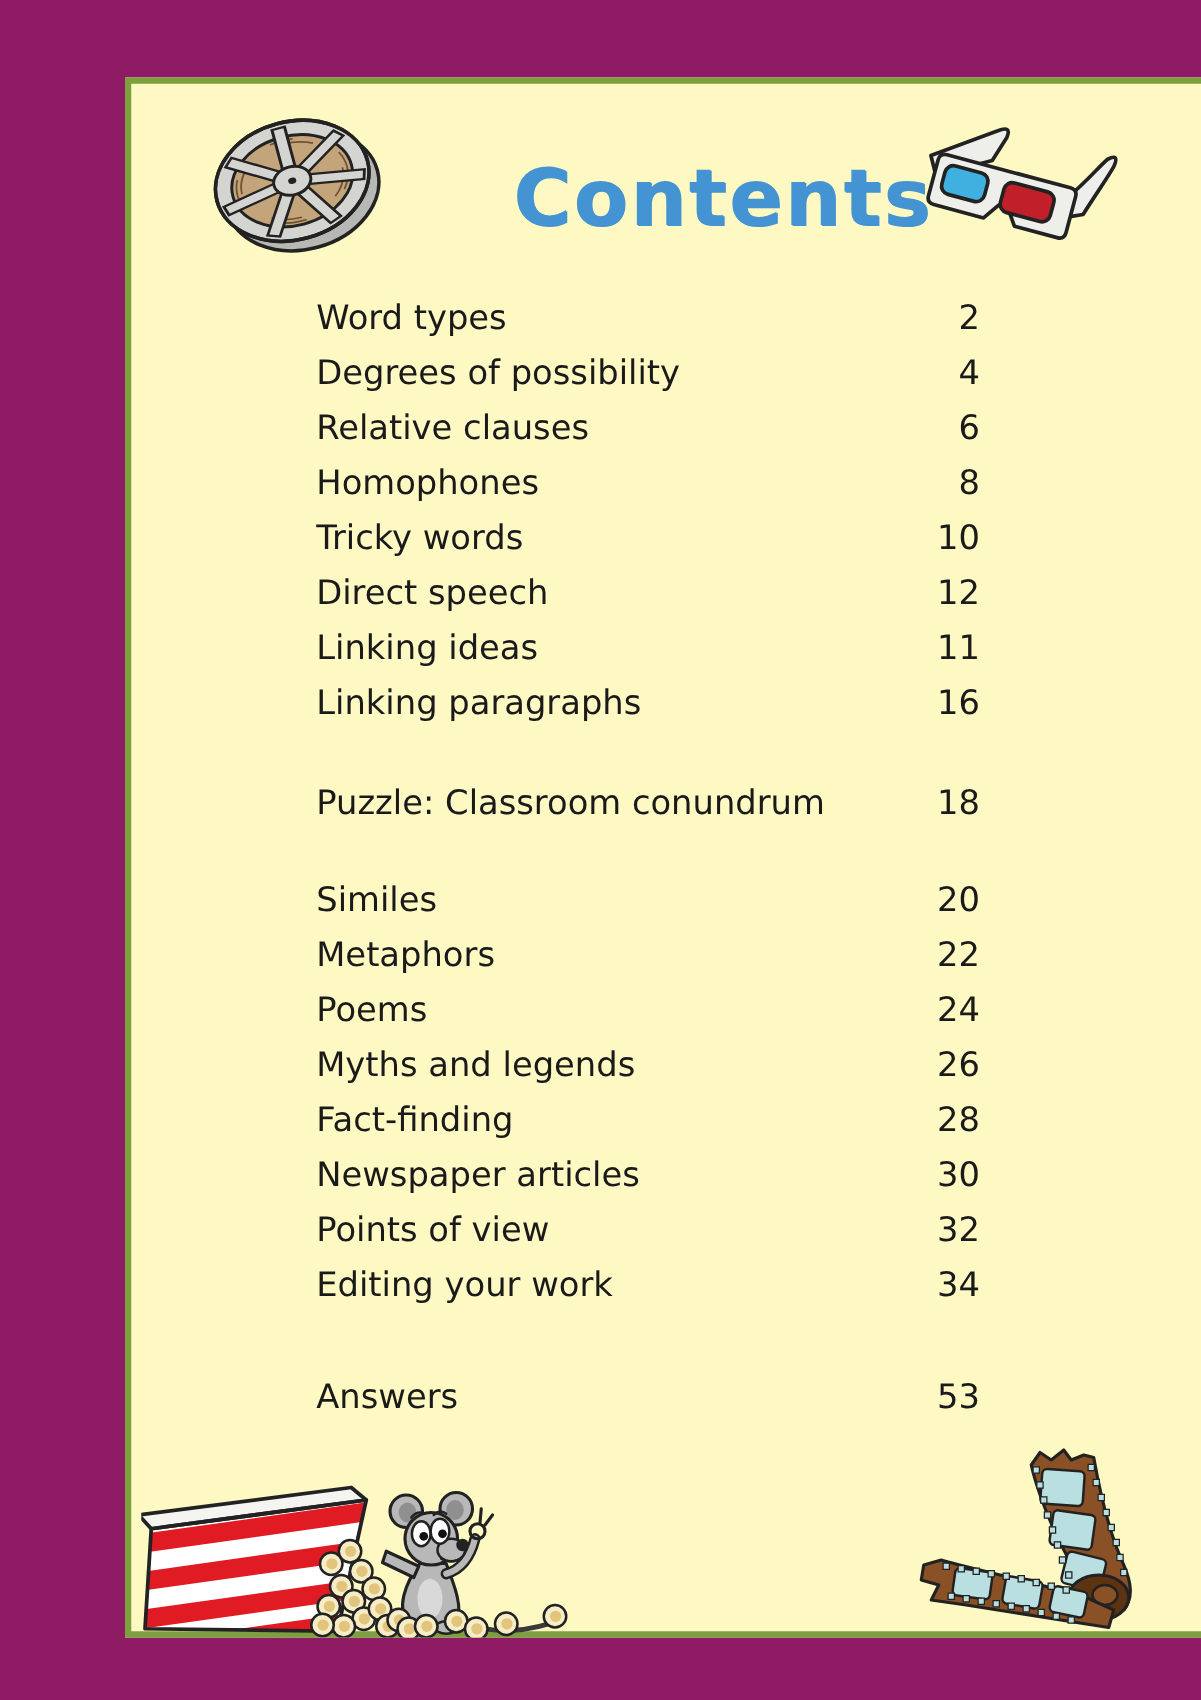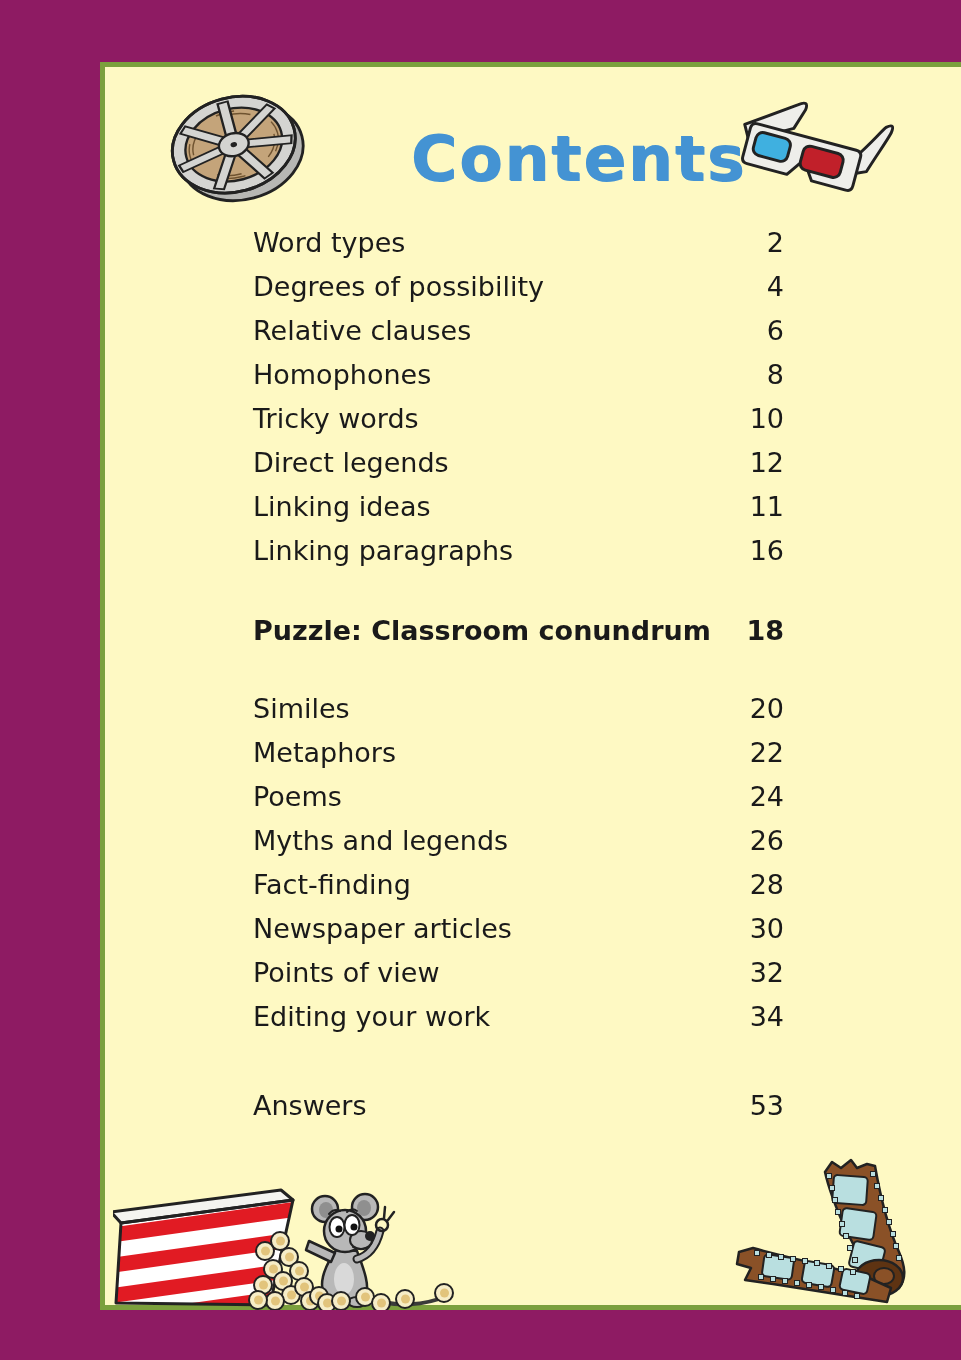--- a/index.html
+++ b/index.html
@@ -13,27 +13,27 @@
     box-sizing:border-box;background:#fef9c3;
     border:5px solid var(--inner-border,#7ba03d);
     margin-left:28px;
   }
   .title{
     position:absolute;left:0;right:0;top:52px;text-align:center;
     font-size:63px;line-height:80px;font-weight:bold;letter-spacing:2px;
     color:var(--title,#4493d3);
     text-shadow:1px 1px 0 var(--title,#4493d3);
   }
-  .toc{position:absolute;left:148px;top:153px;width:531px;}
+  .toc{position:absolute;left:148px;top:165px;width:531px;}
   .row{
     height:44px;display:flex;justify-content:space-between;align-items:center;
     font-size:27px;color:var(--text,#1a1a1a);
   }
   .row .num{text-align:right;}
-  .gap-a{margin-top:36px;font-weight:bold;}
+  .gap-a{margin-top:36px;}
   .gap-b{margin-top:34px;}
   .gap-c{margin-top:45px;justify-content:space-between;}
   .illus{position:absolute;}
   .illus svg{display:block;}
   #reel{left:60px;top:22px;}
   #glasses{left:620px;top:28px;}
   #popcorn{left:8px;bottom:-5px;}
   #filmstrip{left:624px;bottom:-5px;}
 </style>
 </head>
@@ -96,21 +96,21 @@
       </div>
     <div class="row">
         <span>Homophones</span>
         <span class="num">8</span>
       </div>
     <div class="row">
         <span>Tricky words</span>
         <span class="num">10</span>
       </div>
     <div class="row">
-        <span>Direct legends</span>
+        <span>Direct speech</span>
         <span class="num">12</span>
       </div>
     <div class="row">
         <span>Linking ideas</span>
         <span class="num">11</span>
       </div>
     <div class="row">
         <span>Linking paragraphs</span>
         <span class="num">16</span>
       </div>

